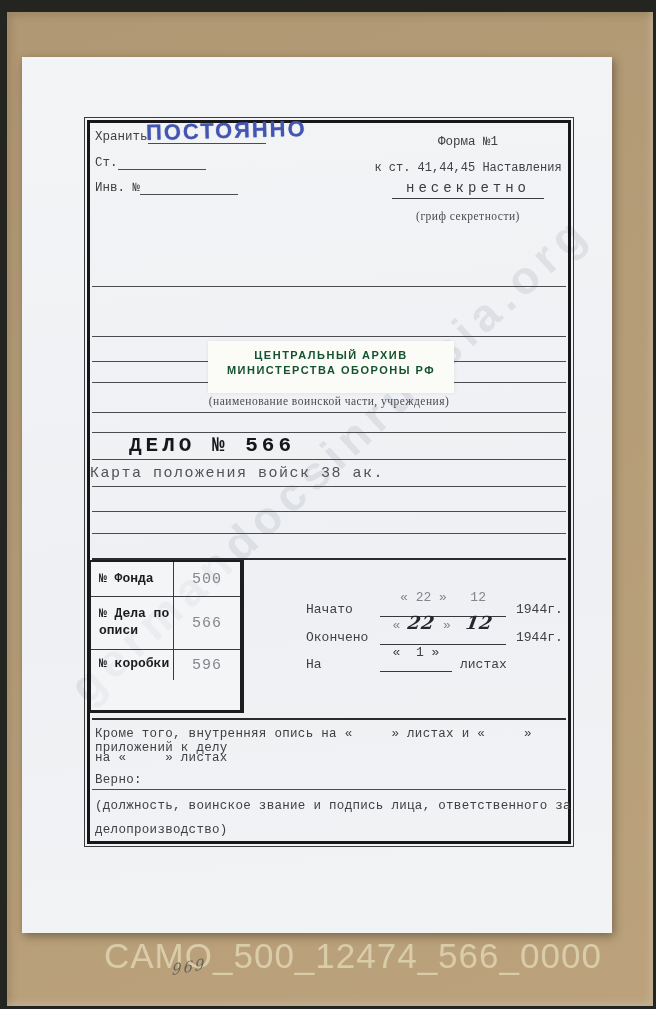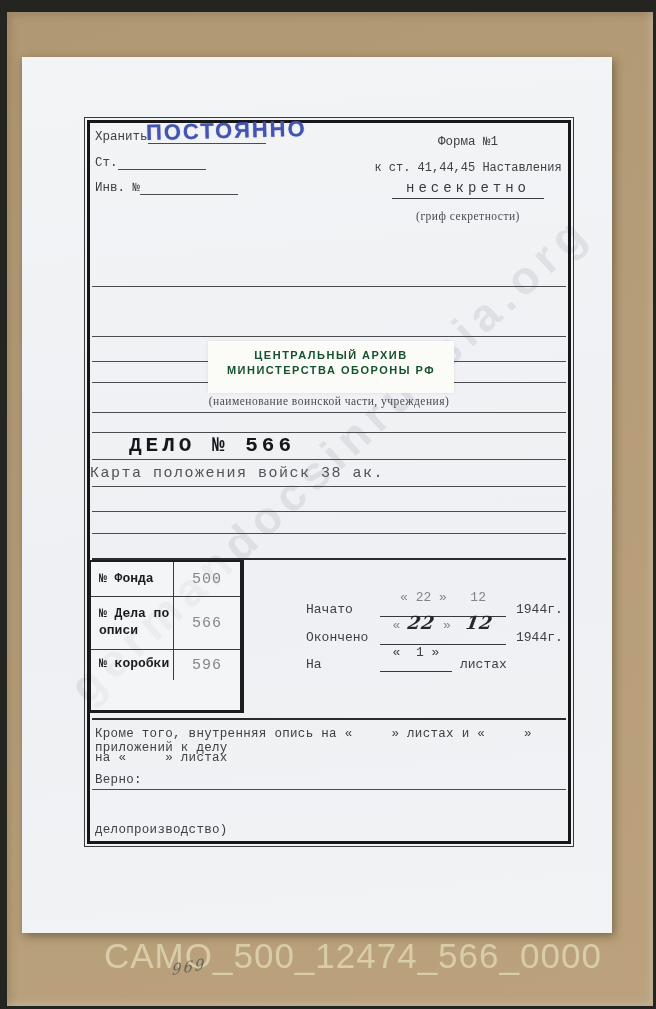--- a/index.html
+++ b/index.html
@@ -155,20 +155,21 @@
         </div>
         <div class="date-row" style="top:522px">
           <span class="date-label">На</span>
           <span class="blank" style="width:72px"><span>«</span>&nbsp;&nbsp;<span>1</span>&nbsp;<span>»</span></span>
           <span style="margin-left:8px">листах</span>
         </div>
 
         <div class="t foot" style="left:5px; top:604px; white-space:pre-wrap; right:6px">Кроме того, внутренняя опись на «     » листах и «     » приложений к делу</div>
         <div class="t foot" style="left:5px; top:628px">на «     » листах</div>
         <div class="t foot" style="left:5px; top:650px">Верно:</div>
+        <div class="t foot" style="left:5px; top:676px">(должность, воинское звание и подпись лица, ответственного за</div>
         <div class="t foot" style="left:5px; top:700px">делопроизводство)</div>
 
       </div>
     </div>
   </div>
 
   <div class="camo">CAMO_500_12474_566_0000</div>
   <div class="hand-note">969</div>
 </div>
 

